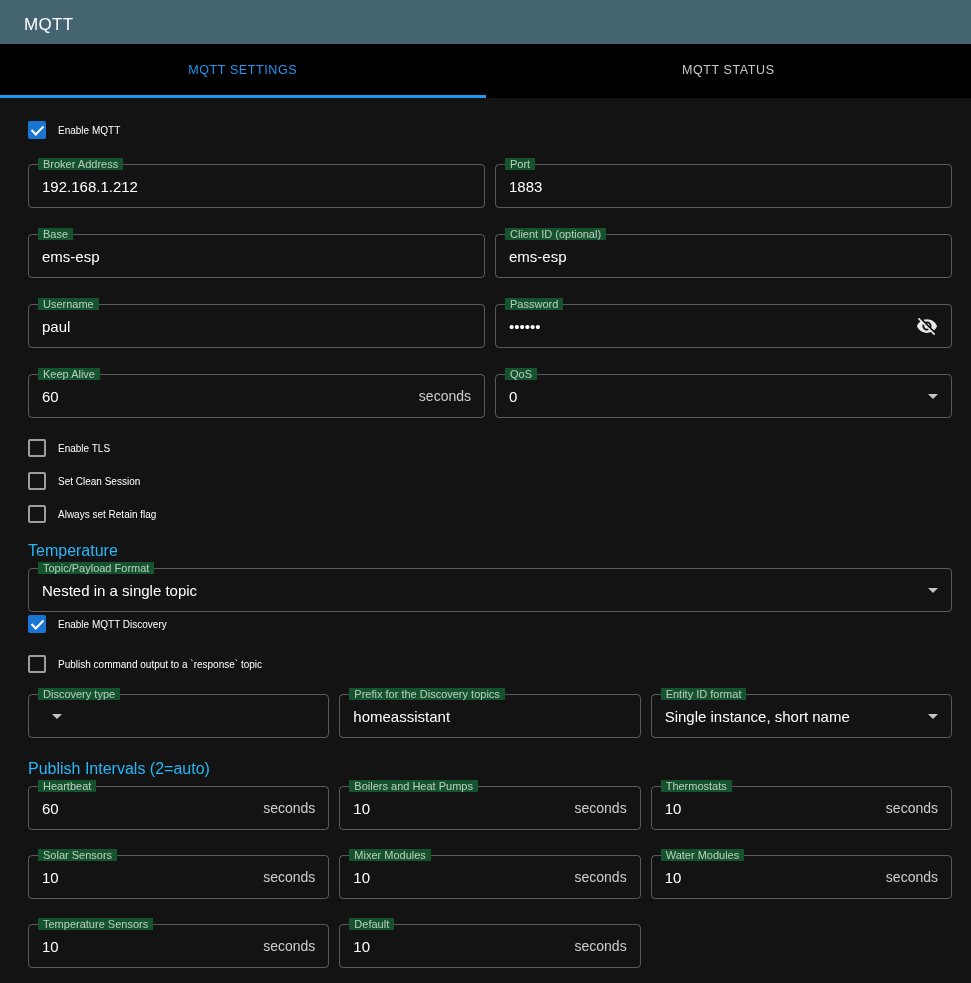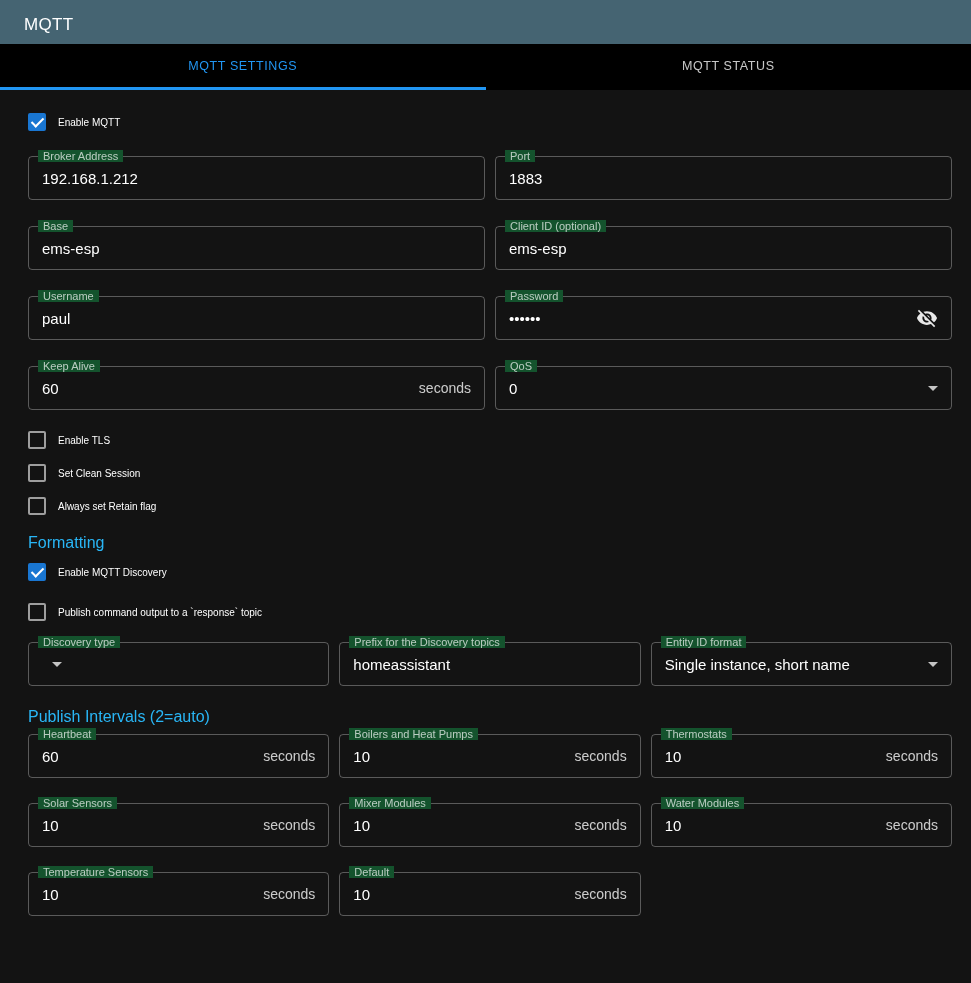--- a/index.html
+++ b/index.html
@@ -14,21 +14,21 @@
   .appbar {
     height: 44px;
     background: #456472;
     display: flex;
     align-items: flex-end;
     padding: 9px 24px;
   }
   .appbar .title { font-size: 17px; font-weight: 500; letter-spacing: .3px; }
 
   
-  .tabs { height: 46px; background: #000; display: flex; }
+  .tabs { height: 54px; background: #000; display: flex; }
   .tab {
     flex: 1;
     display: flex; align-items: center; justify-content: center;
     font-size: 12.5px; font-weight: 500; letter-spacing: .6px;
     text-transform: uppercase;
     color: rgba(255,255,255,.78);
     cursor: pointer;
     border-bottom: 3px solid transparent;
   }
   .tab.active { color: #2196f3; border-bottom-color: #2196f3; }
@@ -172,22 +172,27 @@
   </label>
   <label class="check-row mb9">
     <span class="cb"></span>
     <span class="cb-label">Set Clean Session</span>
   </label>
   <label class="check-row">
     <span class="cb"></span>
     <span class="cb-label">Always set Retain flag</span>
   </label>
 
-  <h2 class="section-title mt16 mb8">Formatting</h2>
-
+  <h2 class="section-title mt16 mb8">Temperature</h2>
+
+  <div class="field mt8">
+    <span class="flabel">Topic/Payload Format</span>
+    <span class="fvalue">Nested in a single topic</span>
+    <span class="caret"></span>
+  </div>
 
   <label class="check-row">
     <span class="cb checked"></span>
     <span class="cb-label">Enable MQTT Discovery</span>
   </label>
   <label class="check-row mt16 mb9">
     <span class="cb"></span>
     <span class="cb-label">Publish command output to a `response` topic</span>
   </label>
 

